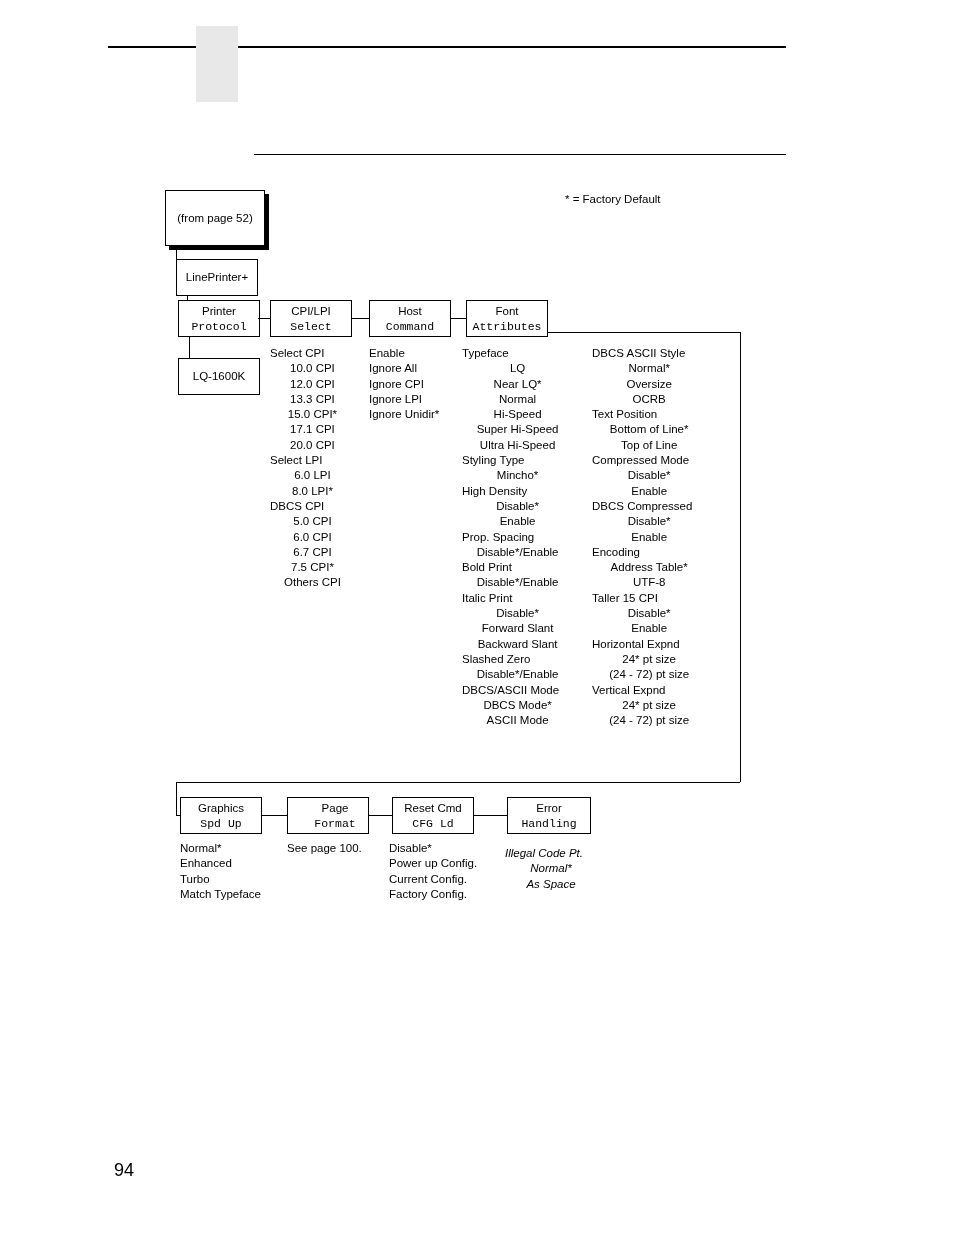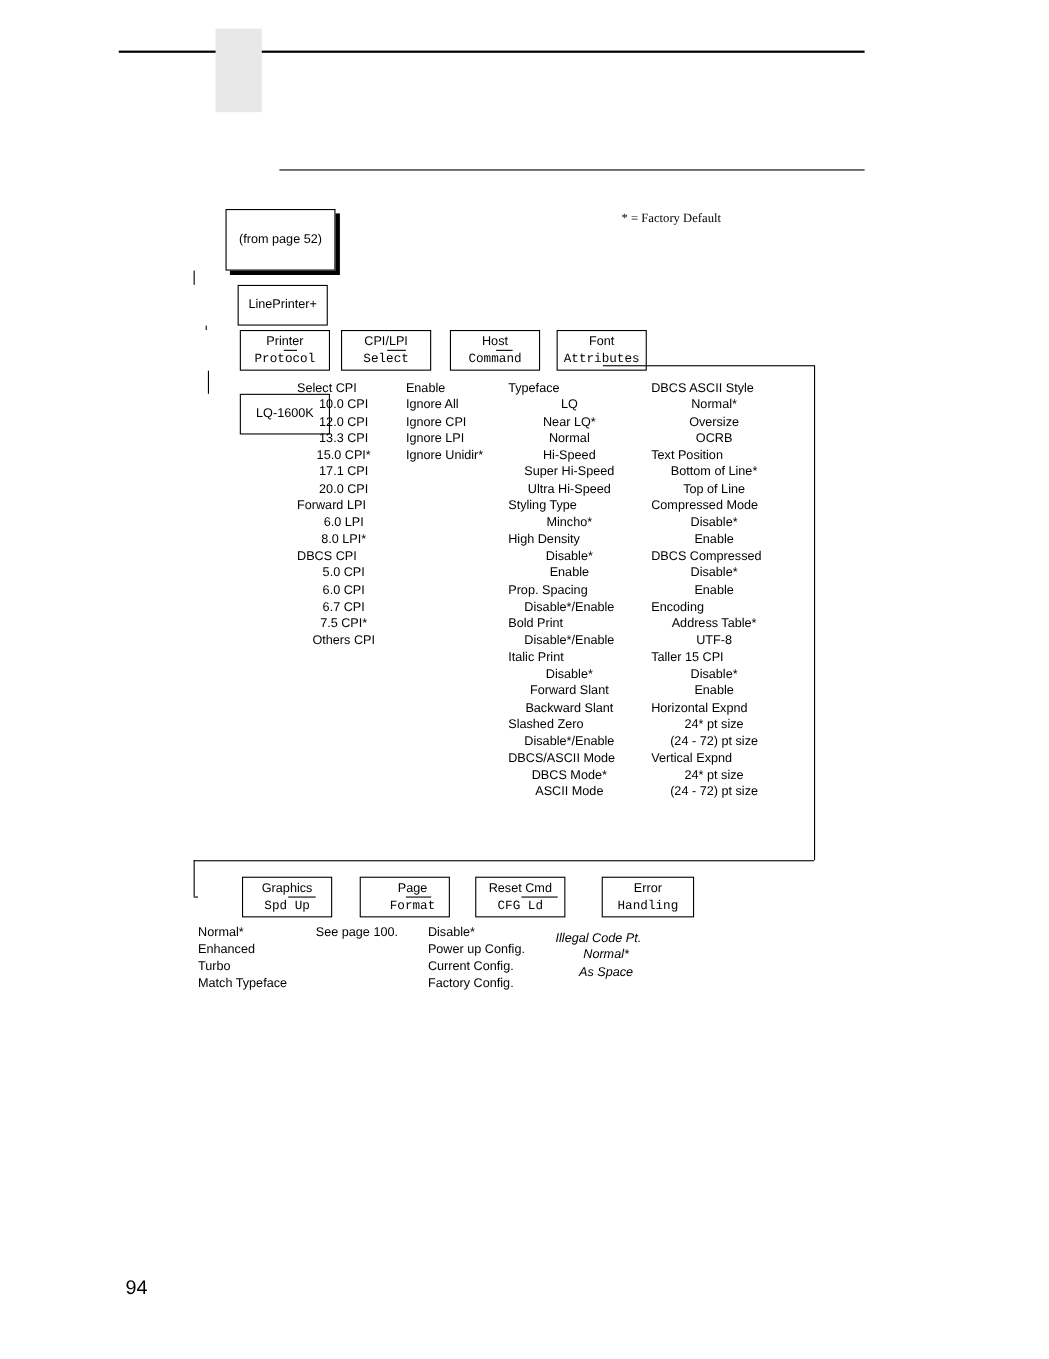--- a/index.html
+++ b/index.html
@@ -59,21 +59,20 @@
     border: 1px solid #000;
     background: #fff;
     box-sizing: border-box;
     font-size: 11.5px;
     line-height: 15px;
     text-align: center;
     display: flex;
     flex-direction: column;
     align-items: center;
     justify-content: center;
-    margin-left: 40px;
   }
   .box.shadow {
     box-shadow: 4px 4px 0 #000;
   }
   .box .l2 { display: block; font-family: Liberation Mono, monospace; }
 
   
   .ln {
     position: absolute;
     background: #000;
@@ -100,21 +99,21 @@
 </style>
 </head>
 <body>
 
 <div class="page">
 
   <div class="hdr-rule"></div>
   <div class="hdr-block"></div>
   <div class="sub-rule"></div>
 
-  <div class="note" style="left:565px; top:193px;font-family:Liberation Serif, serif;">* = Factory Default</div>
+  <div class="note" style="left:565px; top:193px;">* = Factory Default</div>
 
   <div class="box shadow" style="left:165px; top:190px; width:100px; height:56px;">
     <span>(from page 52)</span>
   </div>
 
   <div class="box" style="left:176px; top:259px; width:82px; height:37px;">
     <span>LinePrinter+</span>
   </div>
 
   <div class="box" style="left:178px; top:300px; width:82px; height:37px;">
@@ -182,21 +181,21 @@
   <div class="ln lnh" style="left:474px; top:815px; width:33px;"></div>
 
   <div class="col" style="left:270px; top:346px;">
       <div class="i0">Select CPI</div>
       <div class="i1">10.0 CPI</div>
       <div class="i1">12.0 CPI</div>
       <div class="i1">13.3 CPI</div>
       <div class="i1">15.0 CPI*</div>
       <div class="i1">17.1 CPI</div>
       <div class="i1">20.0 CPI</div>
-      <div class="i0">Forward LPI</div>
+      <div class="i0">Select LPI</div>
       <div class="i1">6.0 LPI</div>
       <div class="i1">8.0 LPI*</div>
       <div class="i0">DBCS CPI</div>
       <div class="i1">5.0 CPI</div>
       <div class="i1">6.0 CPI</div>
       <div class="i1">6.7 CPI</div>
       <div class="i1">7.5 CPI*</div>
       <div class="i1">Others CPI</div>
     </div>
   <div class="col" style="left:369px; top:346px;">

